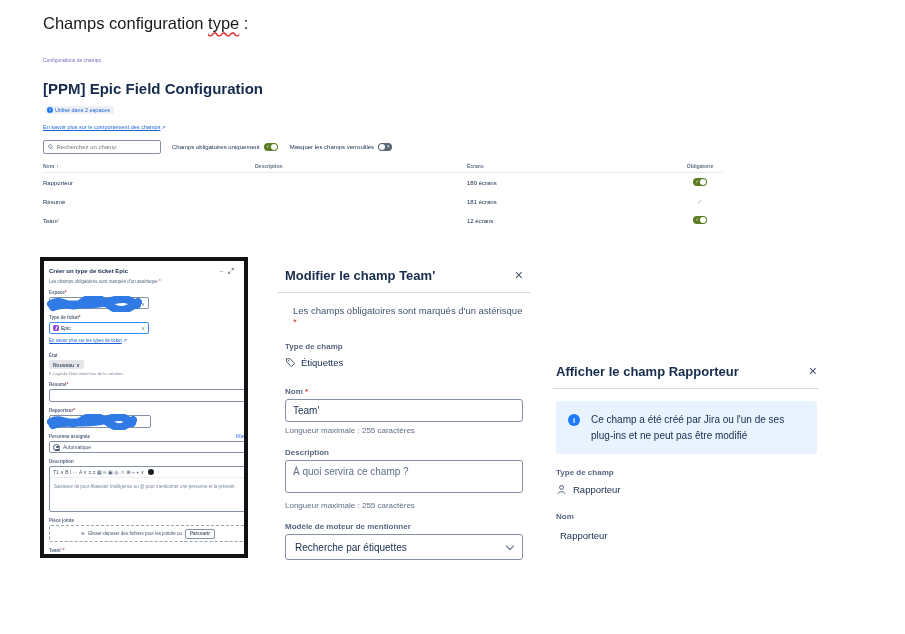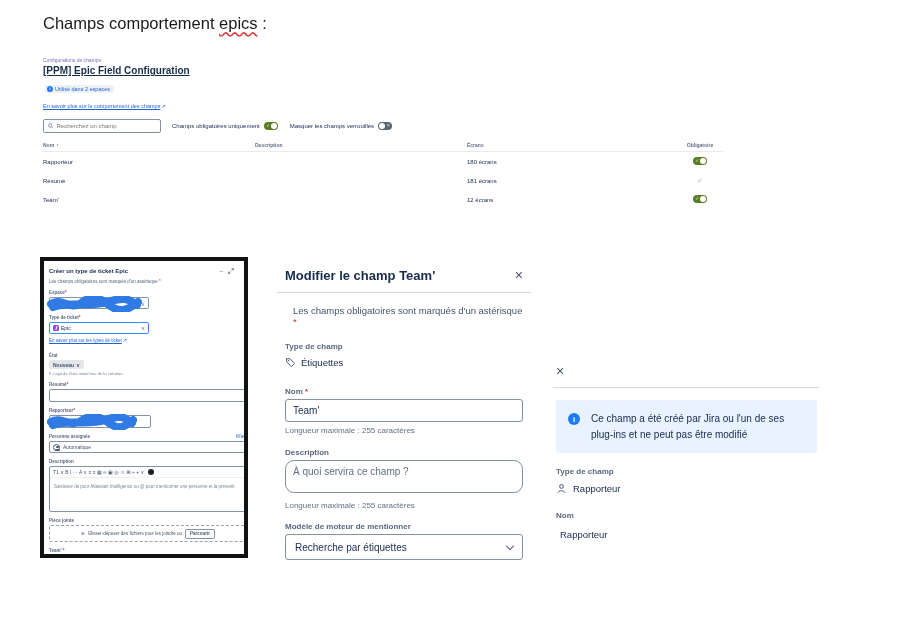--- a/index.html
+++ b/index.html
@@ -6,21 +6,21 @@
   html,body { width:905px; height:634px; background:#fff; overflow:hidden;
               font-family:"Liberation Sans", sans-serif; color:#172B4D; }
 
   
   .doc-title { position:absolute; left:43px; top:14px; font-size:16.5px; color:#1a1a1a; }
   .misspell { text-decoration:underline wavy #e03a3a; text-decoration-skip-ink:none; text-underline-offset:2px; }
 
   
   .shot-config { position:absolute; left:43px; top:57px; width:680px; }
   .crumb { font-size:5px; color:#7A6FC0; }
-  .cfg-heading { font-size:10px; font-weight:bold; color:#172B4D; margin-top:2px;text-decoration:underline; }
+  .cfg-heading { font-size:15px; font-weight:bold; color:#172B4D; margin-top:17px; }
   .badge { display:inline-flex; align-items:center; gap:2px; margin-top:3px; margin-left:2px;
            background:#EDF1F6; border-radius:2px; padding:1px 4px 1px 2px; font-size:5.5px; color:#1D63D8; }
   .info-dot { display:inline-flex; align-items:center; justify-content:center;
               width:6px; height:6px; border-radius:50%; background:#1D7AFC; color:#fff;
               font-size:4px; font-weight:bold; flex:0 0 auto; }
   .cfg-link { display:inline-block; margin-top:4px; font-size:5.5px; color:#1D63D8; text-decoration:underline; }
   .ext { text-decoration:none; display:inline-block; margin-left:1px; font-size:5px; }
   .controls { display:flex; align-items:center; margin-top:7px; }
   .search-box { display:flex; align-items:center; gap:3px; width:118px; height:14px;
                 border:1px solid #8590A2; border-radius:2px; padding:0 4px; background:#fff; }
@@ -102,42 +102,42 @@
   .dlg-edit { left:277px; top:262px; width:254px; }
   .e-body { padding:12px 8px 0 8px; }
   .e-note { font-size:9.5px; color:#44546F;margin-left:8px; }
   .e-typelabel { margin-top:15px; }
   .e-typerow { display:flex; align-items:center; gap:5px; margin-top:6px; font-size:9.5px; color:#172B4D; }
   .e-nomlabel { margin-top:19px; }
   .e-input { margin-top:3px; width:100%; height:23px; border:1px solid #8590A2; border-radius:3px;
              font-size:10px; color:#172B4D; padding:0 7px; font-family:"Liberation Sans", sans-serif; outline:none; }
   .e-helper { margin-top:4px; font-size:8px; color:#626F86; }
   .e-desclabel { margin-top:13px; }
-  .e-textarea { margin-top:3px; width:100%; height:33px; border:1px solid #8590A2; border-radius:9px;
+  .e-textarea { margin-top:3px; width:100%; height:33px; border:1px solid #8590A2; border-radius:3px;
                 font-size:10px; padding:5px 7px; resize:none; font-family:"Liberation Sans", sans-serif; outline:none; color:#172B4D; }
   .e-textarea::placeholder, .e-input::placeholder { color:#626F86; opacity:1; }
   .e-enginelabel { margin-top:12px; }
   .e-select { margin-top:3px; width:100%; height:26px; border:1px solid #8590A2; border-radius:3px;
               display:flex; align-items:center; justify-content:space-between; padding:0 9px; font-size:10px; color:#172B4D;gap:38px; }
 
   
   .dlg-view { left:553px; top:358px; width:266px; }
   .v-body { padding:12px 2px 0 3px; }
   .v-banner { background:#E9F2FF; border-radius:3px; padding:11px 12px; display:flex; gap:11px; }
   .v-banner .info-dot { width:12px; height:12px; font-size:8px; margin-top:2px; }
   .v-banner-text { font-size:10px; color:#172B4D; line-height:1.55; }
   .v-typelabel { margin-top:14px; }
   .v-typerow { display:flex; align-items:center; gap:6px; margin-top:7px; font-size:9.5px; color:#172B4D; }
   .v-nomlabel { margin-top:17px; }
   .v-value { margin-top:9px; font-size:9.5px; color:#172B4D; padding-left:4px; }
 </style>
 </head>
 <body>
 
-<div class="doc-title"><span>Champs comportement </span><span class="misspell">epics</span><span> :</span></div>
+<div class="doc-title"><span>Champs configuration </span><span class="misspell">type</span><span> :</span></div>
 
 <div class="shot-config">
   <div class="crumb">Configurations de champs</div>
   <div class="cfg-heading">[PPM] Epic Field Configuration</div>
   <div>
     <span class="badge">
       <span class="info-dot">i</span>
       <span>Utilisé dans 2 espaces</span>
     </span>
   </div>
@@ -297,20 +297,21 @@
     <div class="flabel e-enginelabel">Modèle de moteur de mentionner</div>
     <div class="e-select">
       <span>Recherche par étiquettes</span>
       <span class="chev"></span>
     </div>
   </div>
 </div>
 
 <div class="dlg dlg-view">
   <div class="dlg-head" style="padding-left:3px;padding-right:2px;">
+    <div class="dlg-title">Afficher le champ Rapporteur</div>
     <div class="dlg-close">×</div>
   </div>
   <div class="dlg-divider"></div>
   <div class="v-body">
     <div class="v-banner">
       <span class="info-dot">i</span>
       <span class="v-banner-text">Ce champ a été créé par Jira ou l'un de ses plug-ins et ne peut pas être modifié</span>
     </div>
     <div class="flabel v-typelabel">Type de champ</div>
     <div class="v-typerow">

